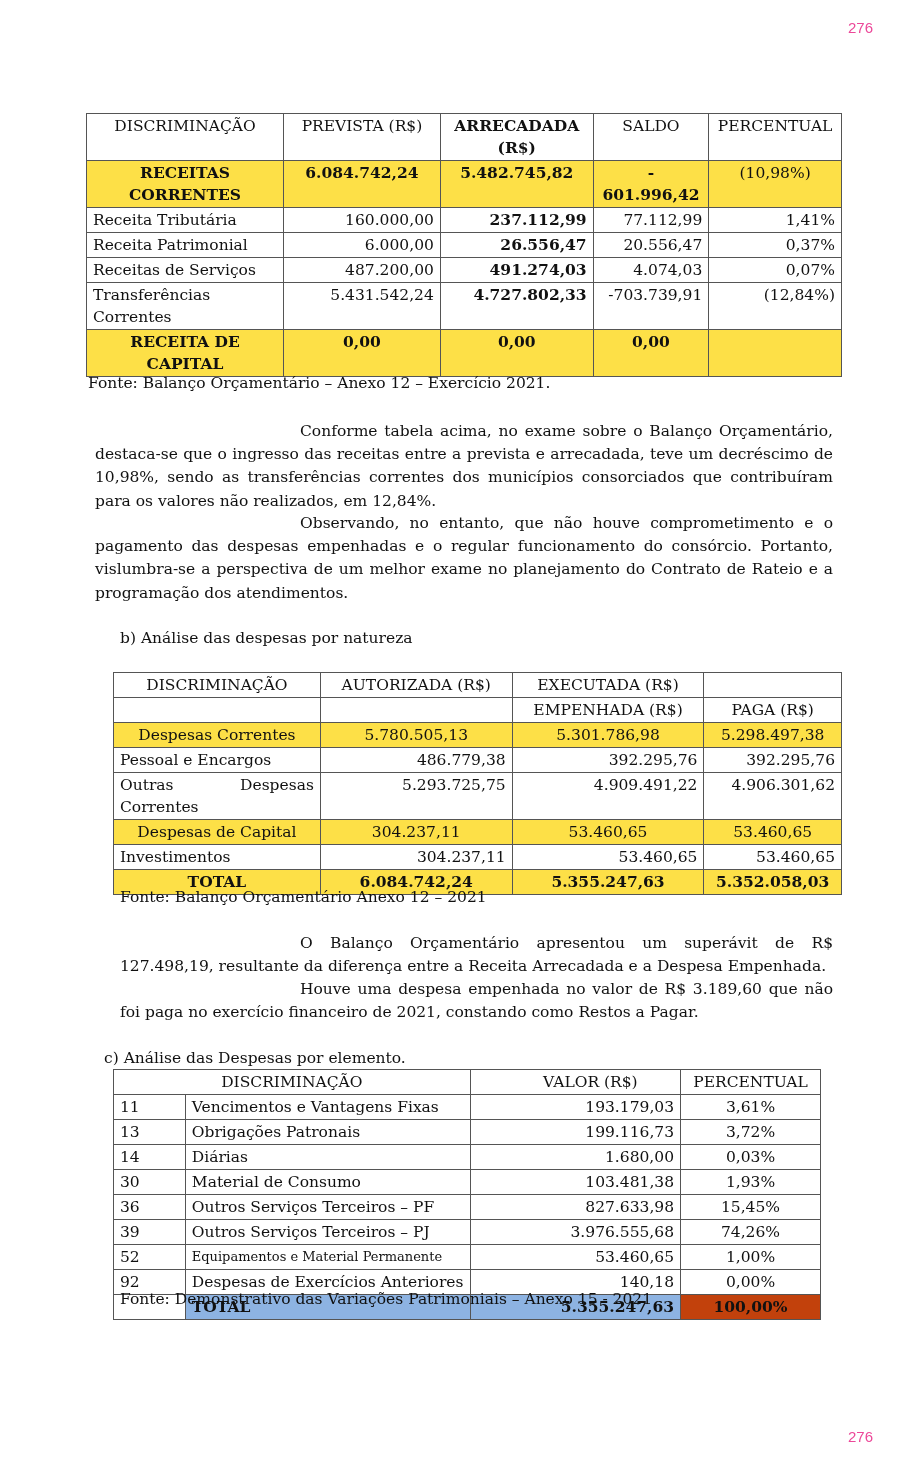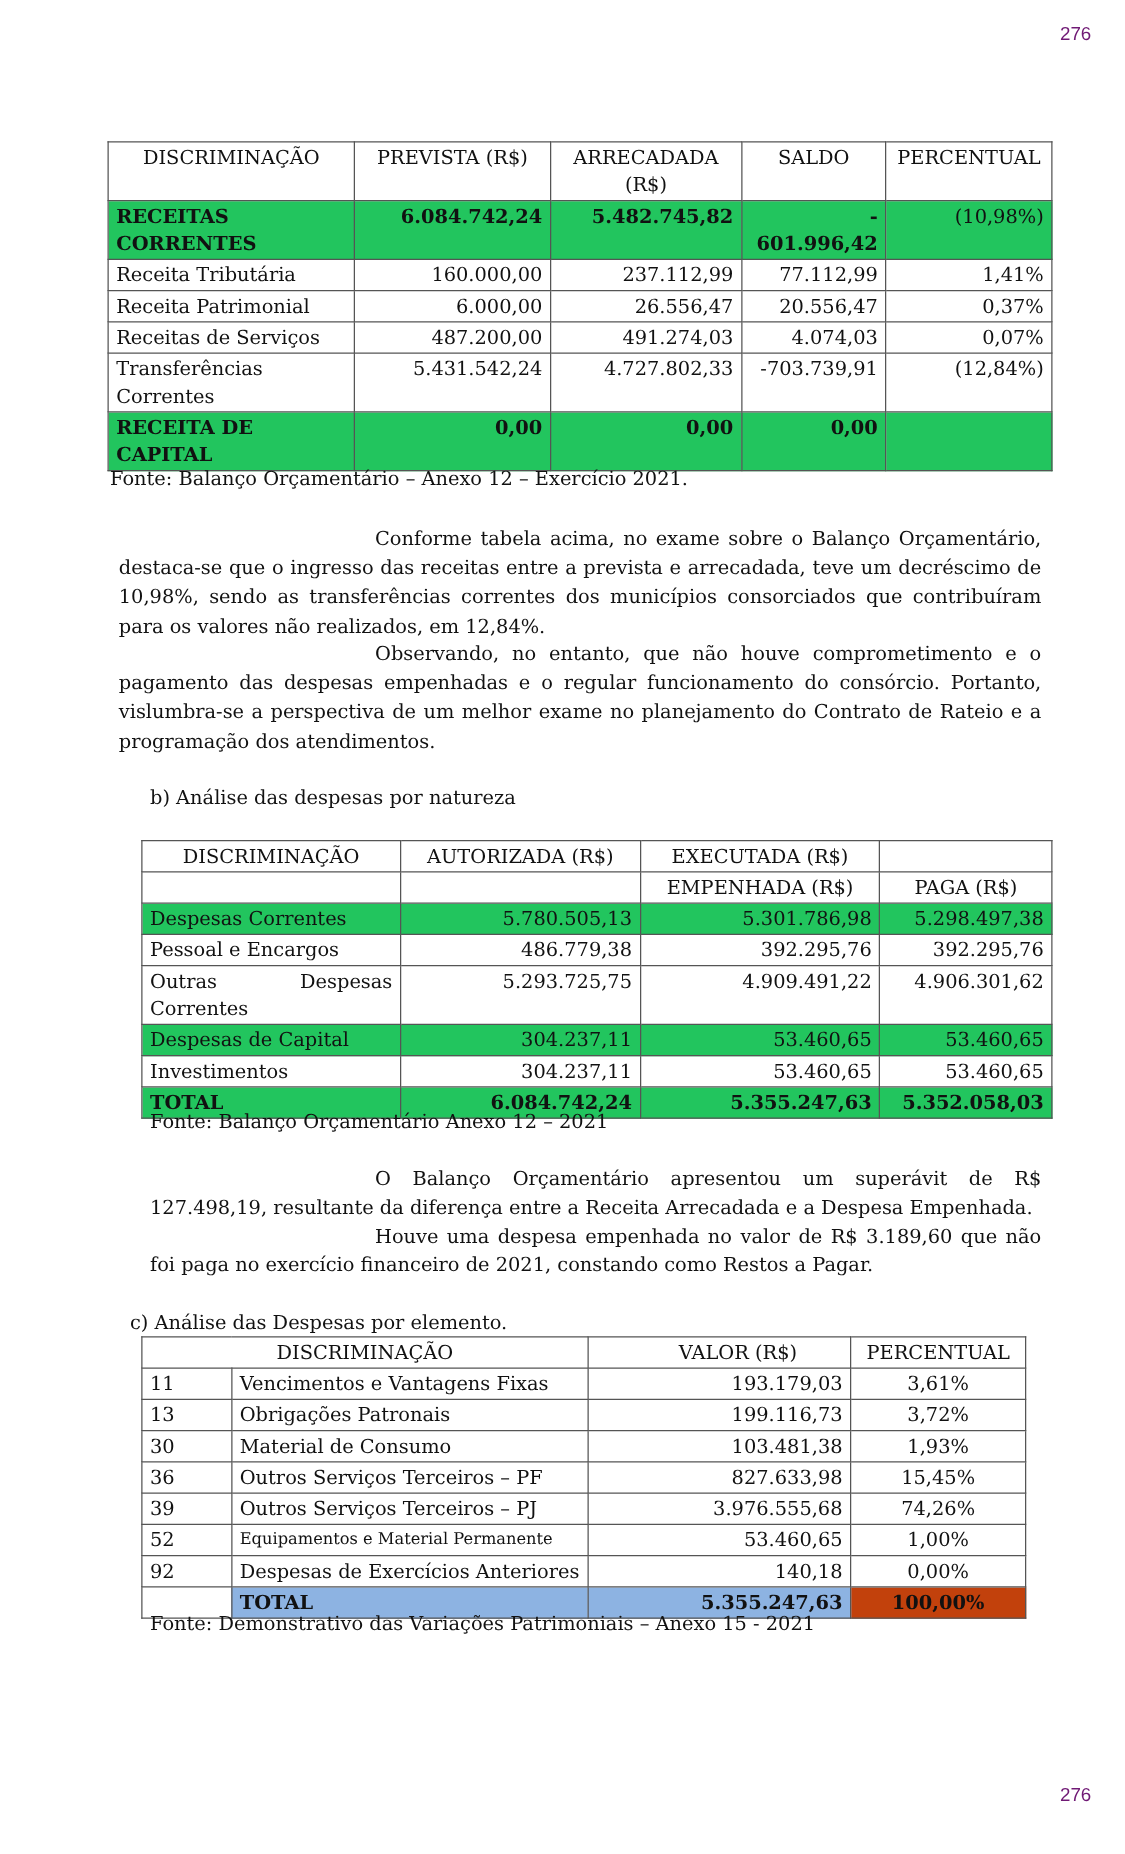--- a/index.html
+++ b/index.html
@@ -4,44 +4,44 @@
 <style>
   html, body { margin: 0; padding: 0; background: #ffffff; }
   body {
     width: 900px; height: 1483px; position: relative; overflow: hidden;
     font-family: "DejaVu Serif", "Liberation Serif", serif;
     color: #111;
   }
   .page-num {
     position: absolute; right: 27px;
     font-family: "Liberation Sans", "DejaVu Sans", sans-serif;
-    font-size: 15px; color: #701a75;
+    font-size: 15px; color: #ec4899;
   }
   .page-num.top { top: 19px; }
   .page-num.bottom { top: 1428px; }
 
   table { border-collapse: collapse; position: absolute; font-size: 15.5px; }
   td { border: 1px solid #555; padding: 1px 6px; vertical-align: top; line-height: 22px; }
-  .hl td { background: #22c55e; }
+  .hl td { background: #fde047; text-align: center; }
   .b { font-weight: bold; }
   .r { text-align: right; margin-top: 32px; }
   .c { text-align: center; }
   .j { text-align: justify; text-align-last: justify; }
 
   .caption { position: absolute; font-size: 15.5px; line-height: 22px; }
   .para {
     position: absolute; font-size: 15.5px; line-height: 23.2px; text-align: justify;
   }
   .para .indent { display: inline-block; width: 205px; }
 
   
   #t1 { left: 86px; top: 113px; width: 756px; }
   #t1 td:nth-child(1) { width: 183px; }
   #t1 td:nth-child(2) { width: 143px; }
-  #t1 td:nth-child(3) { width: 139px; }
+  #t1 td:nth-child(3) { width: 139px; font-weight: bold; }
   #t1 td:nth-child(4) { width: 102px; }
   #t1 td:nth-child(5) { width: 119px; }
 
   
   #t2 { left: 113px; top: 672px; width: 729px; }
   #t2 td:nth-child(1) { width: 193px; }
   #t2 td:nth-child(2) { width: 178px; }
   #t2 td:nth-child(3) { width: 178px; }
   #t2 td:nth-child(4) { width: 124px; }
 
@@ -204,20 +204,26 @@
     <td class="r val">193.179,03</td>
     <td class="c pct">3,61%</td>
   </tr>
   <tr>
     <td class="code">13</td>
     <td class="desc">Obrigações Patronais</td>
     <td class="r val">199.116,73</td>
     <td class="c pct">3,72%</td>
   </tr>
   <tr>
+    <td class="code">14</td>
+    <td class="desc">Diárias</td>
+    <td class="r val">1.680,00</td>
+    <td class="c pct">0,03%</td>
+  </tr>
+  <tr>
     <td class="code">30</td>
     <td class="desc">Material de Consumo</td>
     <td class="r val">103.481,38</td>
     <td class="c pct">1,93%</td>
   </tr>
   <tr>
     <td class="code">36</td>
     <td class="desc">Outros Serviços Terceiros – PF</td>
     <td class="r val">827.633,98</td>
     <td class="c pct">15,45%</td>

